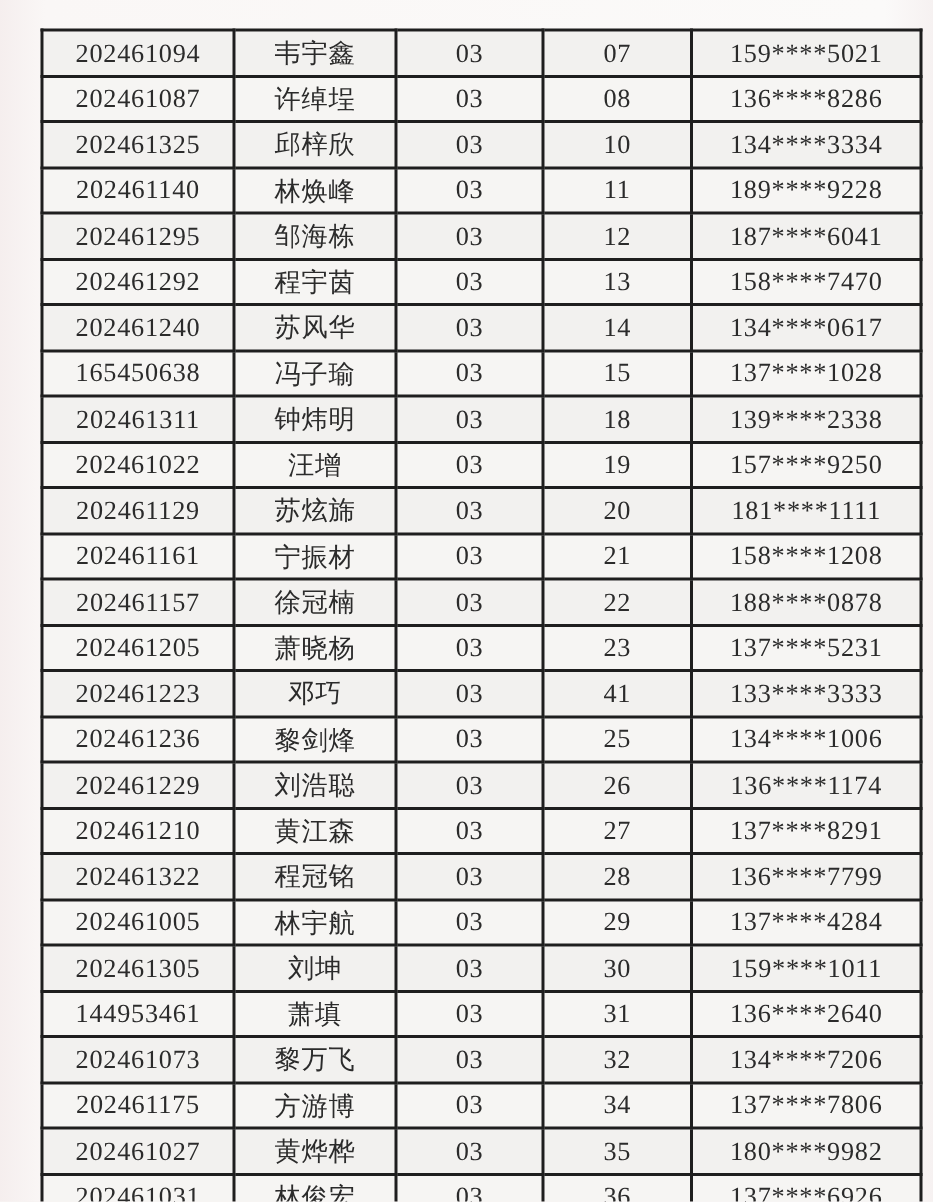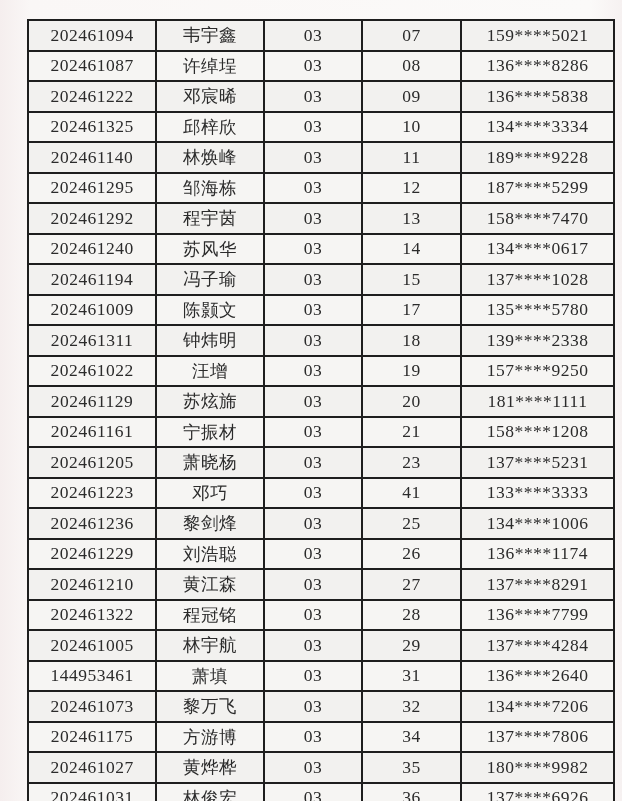--- a/index.html
+++ b/index.html
@@ -59,76 +59,62 @@
           <td class="col-phone">159****5021</td>
         </tr>
         <tr>
           <td class="col-id">202461087</td>
           <td class="col-name">许绰埕</td>
           <td class="col-class">03</td>
           <td class="col-seq">08</td>
           <td class="col-phone">136****8286</td>
         </tr>
         <tr>
-          <td class="col-id">202461222</td>
-          <td class="col-name">邓宸晞</td>
-          <td class="col-class">03</td>
-          <td class="col-seq">09</td>
-          <td class="col-phone">136****5838</td>
-        </tr>
-        <tr>
           <td class="col-id">202461325</td>
           <td class="col-name">邱梓欣</td>
           <td class="col-class">03</td>
           <td class="col-seq">10</td>
           <td class="col-phone">134****3334</td>
         </tr>
         <tr>
           <td class="col-id">202461140</td>
           <td class="col-name">林焕峰</td>
           <td class="col-class">03</td>
           <td class="col-seq">11</td>
           <td class="col-phone">189****9228</td>
         </tr>
         <tr>
           <td class="col-id">202461295</td>
           <td class="col-name">邹海栋</td>
           <td class="col-class">03</td>
           <td class="col-seq">12</td>
-          <td class="col-phone">187****5299</td>
+          <td class="col-phone">187****6041</td>
         </tr>
         <tr>
           <td class="col-id">202461292</td>
           <td class="col-name">程宇茵</td>
           <td class="col-class">03</td>
           <td class="col-seq">13</td>
           <td class="col-phone">158****7470</td>
         </tr>
         <tr>
           <td class="col-id">202461240</td>
           <td class="col-name">苏风华</td>
           <td class="col-class">03</td>
           <td class="col-seq">14</td>
           <td class="col-phone">134****0617</td>
         </tr>
         <tr>
-          <td class="col-id">202461194</td>
+          <td class="col-id">165450638</td>
           <td class="col-name">冯子瑜</td>
           <td class="col-class">03</td>
           <td class="col-seq">15</td>
           <td class="col-phone">137****1028</td>
         </tr>
         <tr>
-          <td class="col-id">202461009</td>
-          <td class="col-name">陈颢文</td>
-          <td class="col-class">03</td>
-          <td class="col-seq">17</td>
-          <td class="col-phone">135****5780</td>
-        </tr>
-        <tr>
           <td class="col-id">202461311</td>
           <td class="col-name">钟炜明</td>
           <td class="col-class">03</td>
           <td class="col-seq">18</td>
           <td class="col-phone">139****2338</td>
         </tr>
         <tr>
           <td class="col-id">202461022</td>
           <td class="col-name">汪增</td>
           <td class="col-class">03</td>
@@ -143,20 +129,27 @@
           <td class="col-phone">181****1111</td>
         </tr>
         <tr>
           <td class="col-id">202461161</td>
           <td class="col-name">宁振材</td>
           <td class="col-class">03</td>
           <td class="col-seq">21</td>
           <td class="col-phone">158****1208</td>
         </tr>
         <tr>
+          <td class="col-id">202461157</td>
+          <td class="col-name">徐冠楠</td>
+          <td class="col-class">03</td>
+          <td class="col-seq">22</td>
+          <td class="col-phone">188****0878</td>
+        </tr>
+        <tr>
           <td class="col-id">202461205</td>
           <td class="col-name">萧晓杨</td>
           <td class="col-class">03</td>
           <td class="col-seq">23</td>
           <td class="col-phone">137****5231</td>
         </tr>
         <tr>
           <td class="col-id">202461223</td>
           <td class="col-name">邓巧</td>
           <td class="col-class">03</td>
@@ -190,20 +183,27 @@
           <td class="col-class">03</td>
           <td class="col-seq">28</td>
           <td class="col-phone">136****7799</td>
         </tr>
         <tr>
           <td class="col-id">202461005</td>
           <td class="col-name">林宇航</td>
           <td class="col-class">03</td>
           <td class="col-seq">29</td>
           <td class="col-phone">137****4284</td>
+        </tr>
+        <tr>
+          <td class="col-id">202461305</td>
+          <td class="col-name">刘坤</td>
+          <td class="col-class">03</td>
+          <td class="col-seq">30</td>
+          <td class="col-phone">159****1011</td>
         </tr>
         <tr>
           <td class="col-id">144953461</td>
           <td class="col-name">萧填</td>
           <td class="col-class">03</td>
           <td class="col-seq">31</td>
           <td class="col-phone">136****2640</td>
         </tr>
         <tr>
           <td class="col-id">202461073</td>

